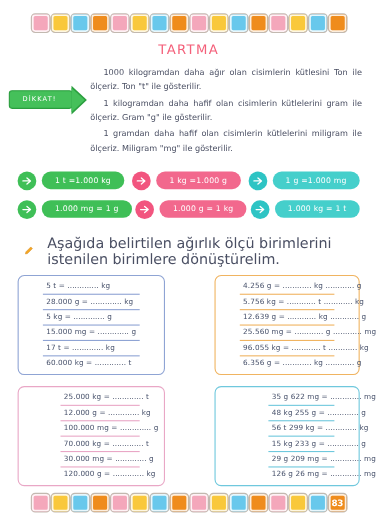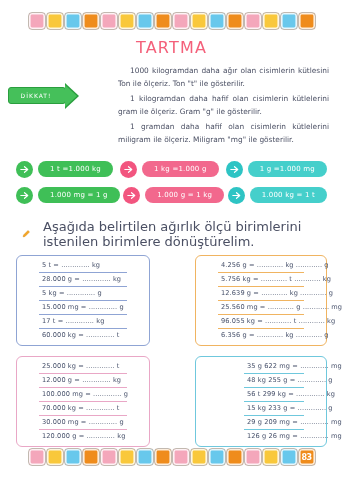--- a/index.html
+++ b/index.html
@@ -38,31 +38,30 @@
     position:absolute;inset:0;
     display:flex;align-items:center;justify-content:center;
     font-size:8px;color:#fff;font-weight:bold;
     letter-spacing:-0.5px;
   }
 
   
   .title{
     text-align:center;
     color:#f4607a;
-    font-size:16px;
+    font-size:12px;
     letter-spacing:1.2px;
     margin:4px 0 8px 0;
   }
 
   
   .intro-wrap{
     display:flex;
     align-items:flex-start;
     padding:0 14px 0 8px;
-    gap:36px;
   }
   .dikkat{
     position:relative;
     margin-top:22px;
     flex:0 0 auto;
   }
   .dikkat .flag{
     background:#45c05a;
     border:1.5px solid #2a9e3e;
     border-radius:3px;
@@ -171,21 +170,21 @@
     white-space:nowrap;
     letter-spacing:.1px;
   }
   .ex-table .line:last-child{border-bottom:none;}
 
   .t-blue{border-color:#8fa4d4;}
   .t-blue .line{border-bottom-color:#8fa4d4;}
   .t-orange{border-color:#f0b461;}
   .t-orange .line{border-bottom-color:#f0b461;}
   .t-pink{border-color:#e9a7c6;}
-  .t-pink .line{border-bottom-color:#e9a7c6;}
+  .t-pink .line{border-bottom-color:#e9a7c6;margin-left:16px;}
   .t-teal{border-color:#6fc8dd;}
   .t-teal .line{border-bottom-color:#6fc8dd;margin-left:26px;}
 
   .w-left{width:134px;}
   .w-right{width:132px;}
 </style>
 </head>
 <body>
 
 <div class="border-strip top" id="top-border">

